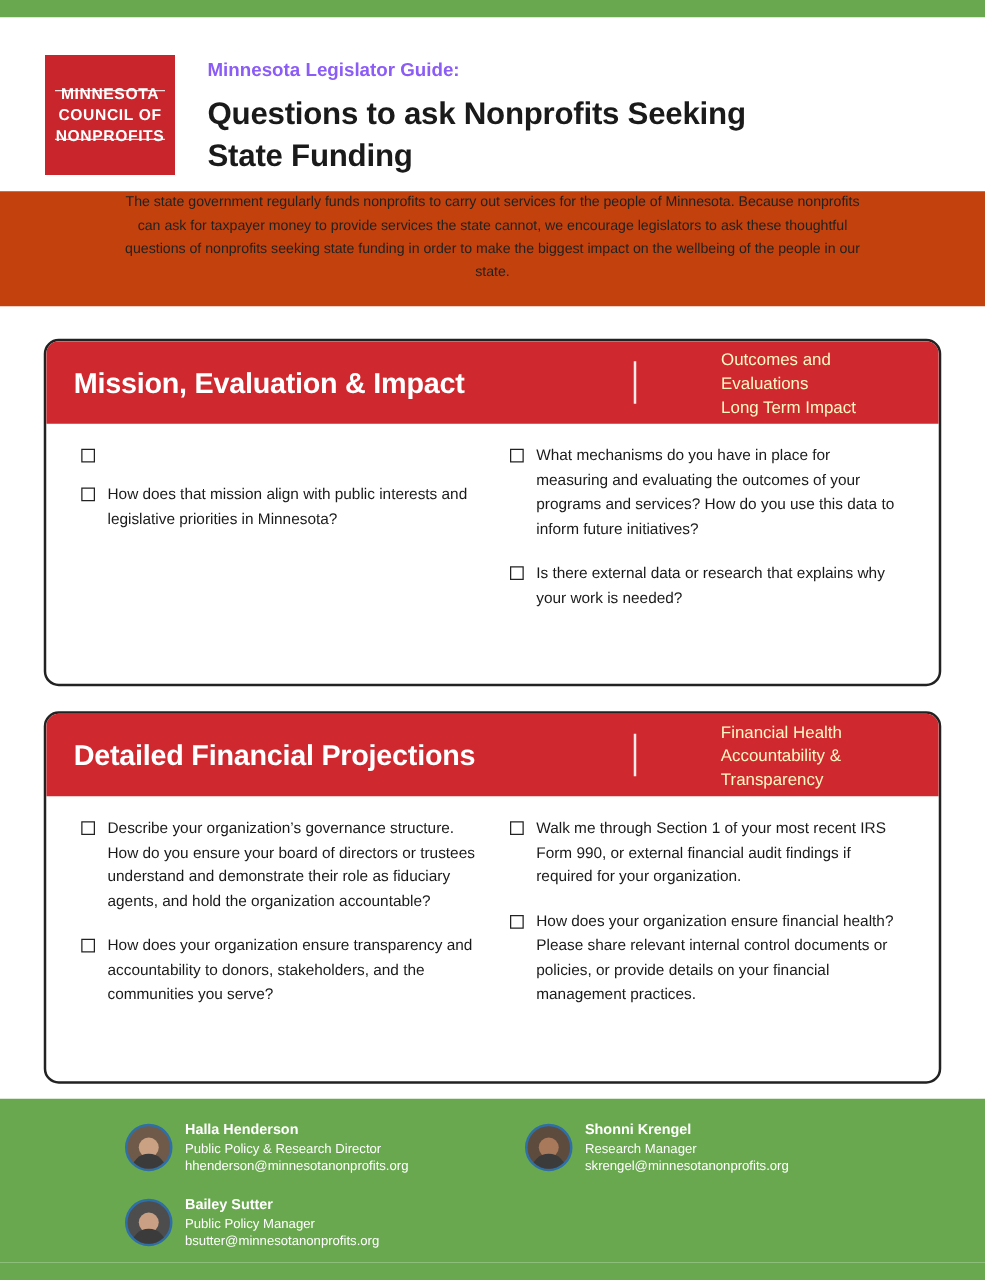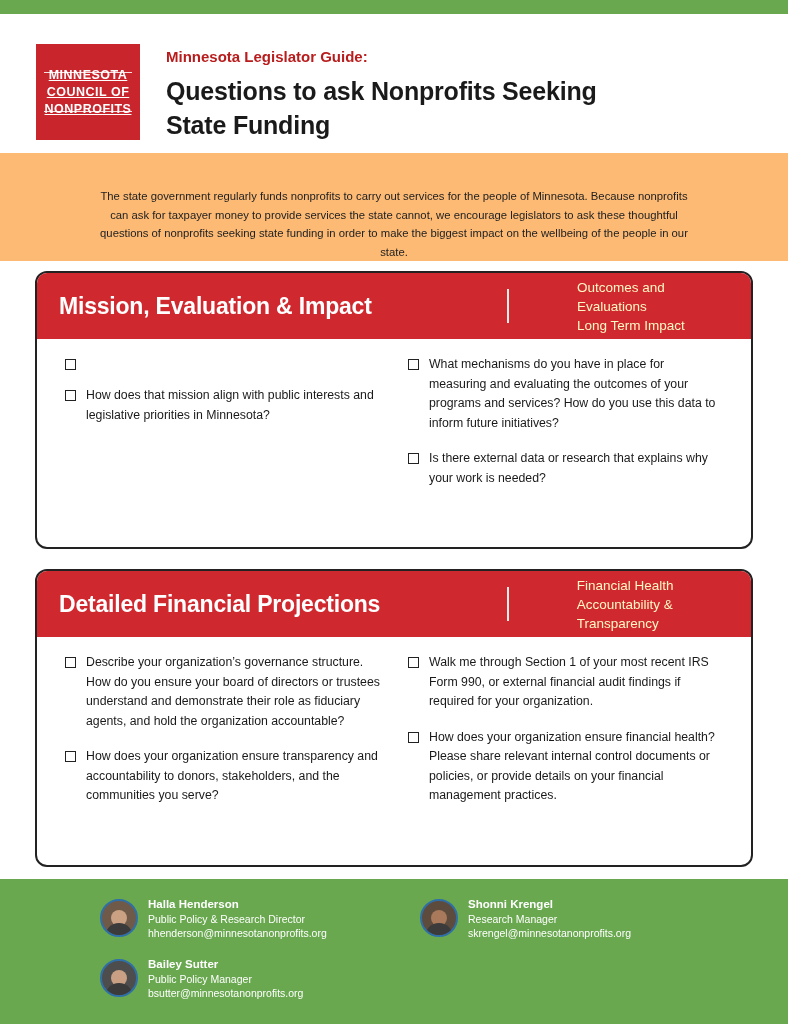--- a/index.html
+++ b/index.html
@@ -40,21 +40,20 @@
     height: 96px;
     margin: 30px 0 0 36px;
     background: #c8252c;
     color: #ffffff;
     display: flex;
     flex-direction: column;
     align-items: center;
     justify-content: center;
     position: relative;
     flex: none;
-    text-decoration: underline;
   }
   .logo-line {
     font-weight: bold;
     font-size: 12.5px;
     letter-spacing: 0.5px;
     line-height: 17px;
     text-align: center;
   }
   .logo-rule {
     position: absolute;
@@ -62,41 +61,41 @@
     height: 1px;
     background: #ffffff;
     opacity: 0.85;
   }
   .logo-rule.r1 { top: 28px; }
   .logo-rule.r2 { bottom: 28px; }
   .header-text {
     margin: 34px 0 0 26px;
   }
   .kicker {
-    color: #b91c1c;
+    color: #8b5cf6;
     font-size: 15px;
     font-weight: bold;
     margin-bottom: 9px;
   }
   .title {
     color: #1a1a1a;
     font-size: 25px;
     font-weight: bold;
     line-height: 34px;
     letter-spacing: -0.2px;
   }
   
   .intro {
     position: absolute;
     top: 153px; left: 0;
     width: 788px;
-    height: 108px;
-    background: #fdba74;
-    display: flex;
-    align-items: flex-end;
+    height: 92px;
+    background: #c2410c;
+    display: flex;
+    align-items: flex-start;
     justify-content: center;
   }
   .intro p {
     margin: 0;
     width: 600px;
     text-align: center;
     font-size: 11.3px;
     line-height: 18.5px;
     color: #222;
   }

